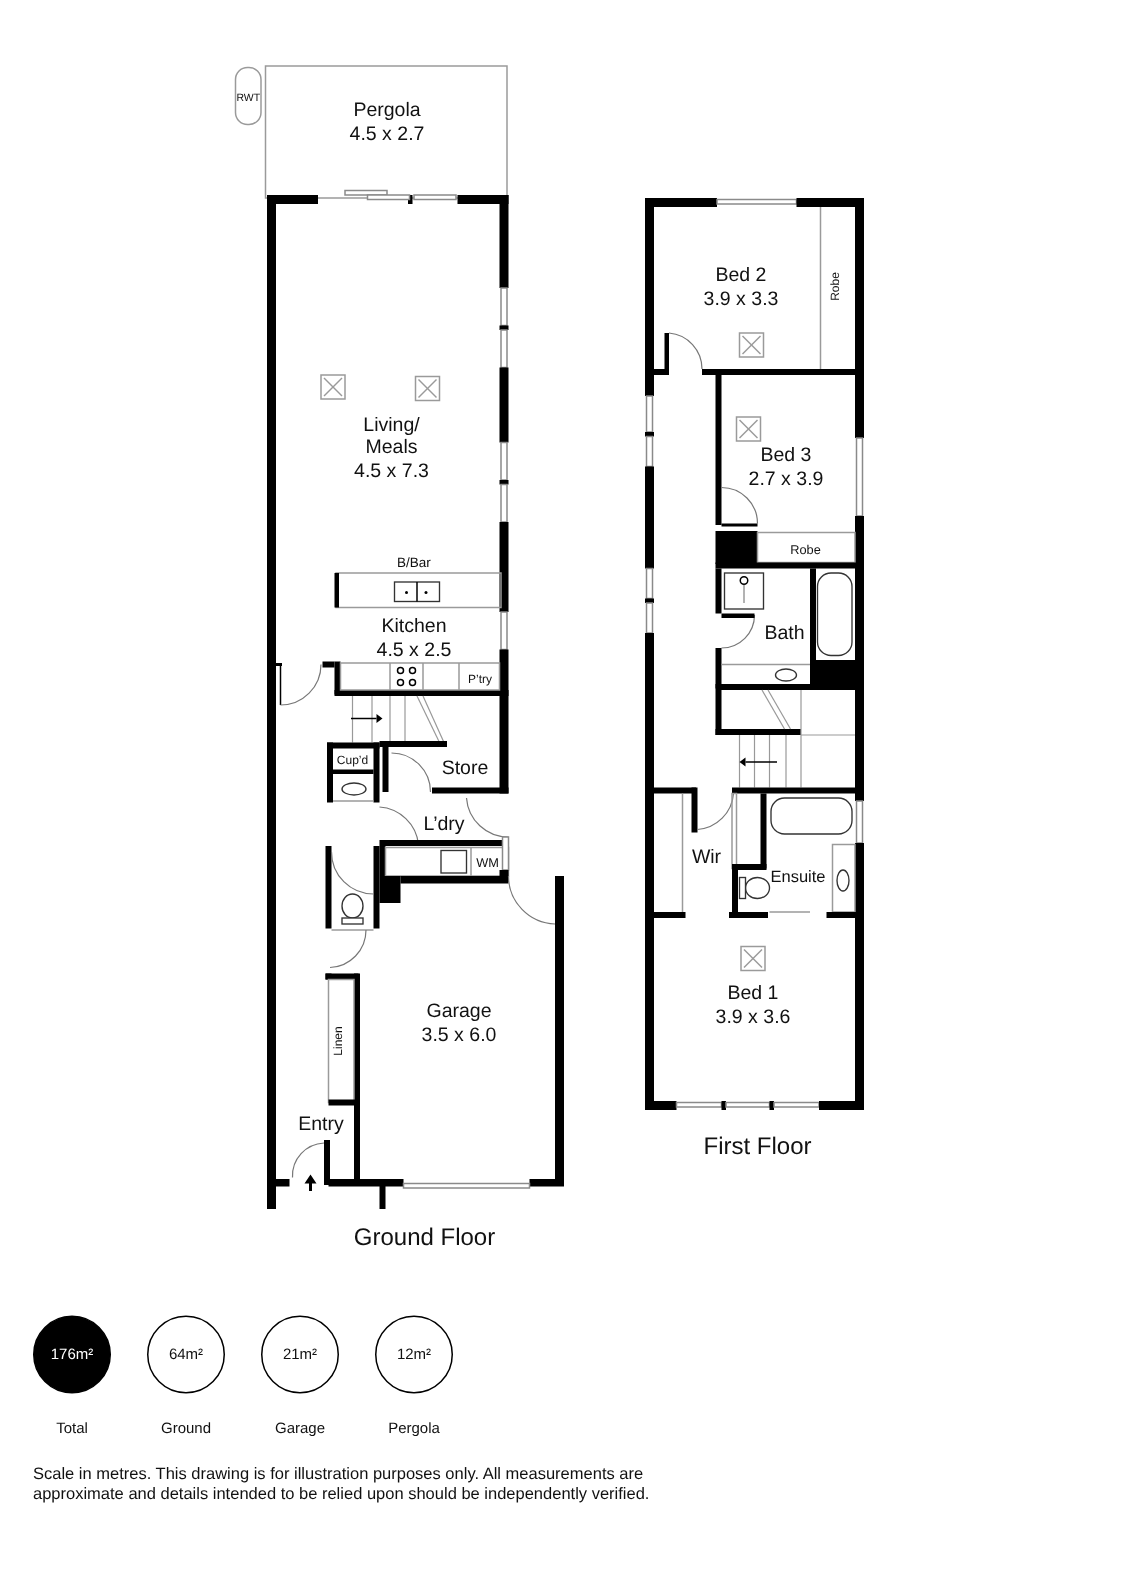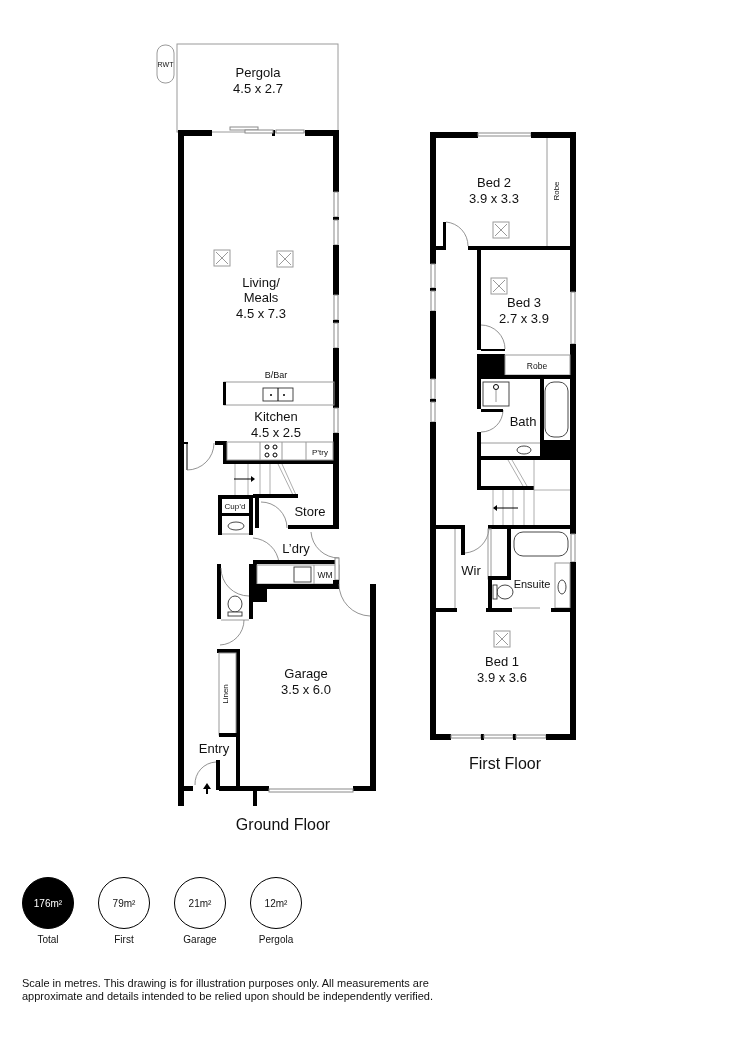--- a/index.html
+++ b/index.html
@@ -18,21 +18,21 @@
     .small { font-size: 9px; }
     .tiny { font-size: 7px; }
     .stair { stroke: #999; stroke-width: 0.8; fill: none; }
 
     .legend { position: absolute; top: 877px; left: 22px; display: flex; gap: 24px; }
     .legend-item { width: 52px; display: flex; flex-direction: column; align-items: center; }
     .circle { width: 52px; height: 52px; border-radius: 50%; border: 1.6px solid #000;
               box-sizing: border-box; display: flex; align-items: center; justify-content: center;
               font-size: 10px; background: #fff; color: #111; }
     .circle.total { background: #000; color: #fff; }
-    .legend-label { margin-top: 5px; font-size: 10px; color: #111; }
+    .legend-label { margin-top: 18px; font-size: 10px; color: #111; }
     .disclaimer { position: absolute; left: 22px; top: 977px; width: 420px;
                   font-size: 11px; line-height: 13px; color: #111; }
   </style>
 </head>
 <body>
 
 <svg id="plan" width="750" height="860" viewBox="0 0 750 860" xmlns="http://www.w3.org/2000/svg">
 
   <g>
 
@@ -303,22 +303,22 @@
     <text x="505" y="769" class="lbl title">First Floor</text>
   </g>
 </svg>
 
 <div class="legend">
   <div class="legend-item">
     <div class="circle total">176m²</div>
     <div class="legend-label">Total</div>
   </div>
   <div class="legend-item">
-    <div class="circle">79m²</div>
-    <div class="legend-label">First</div>
+    <div class="circle">64m²</div>
+    <div class="legend-label">Ground</div>
   </div>
   <div class="legend-item">
     <div class="circle">21m²</div>
     <div class="legend-label">Garage</div>
   </div>
   <div class="legend-item">
     <div class="circle">12m²</div>
     <div class="legend-label">Pergola</div>
   </div>
 </div>

